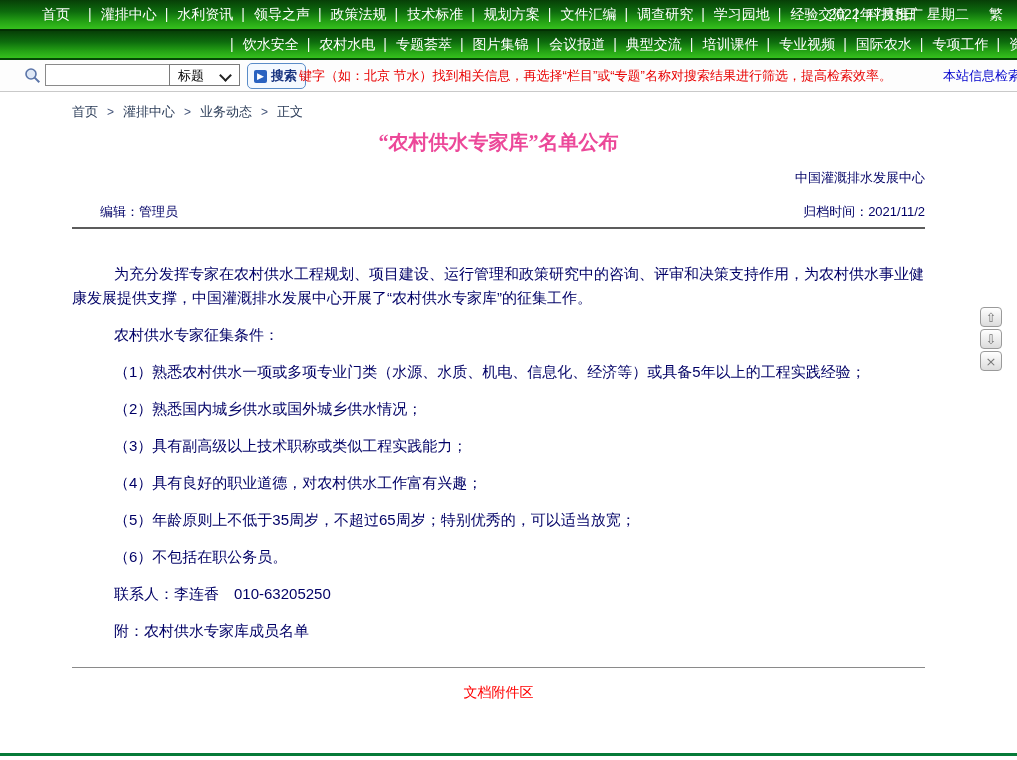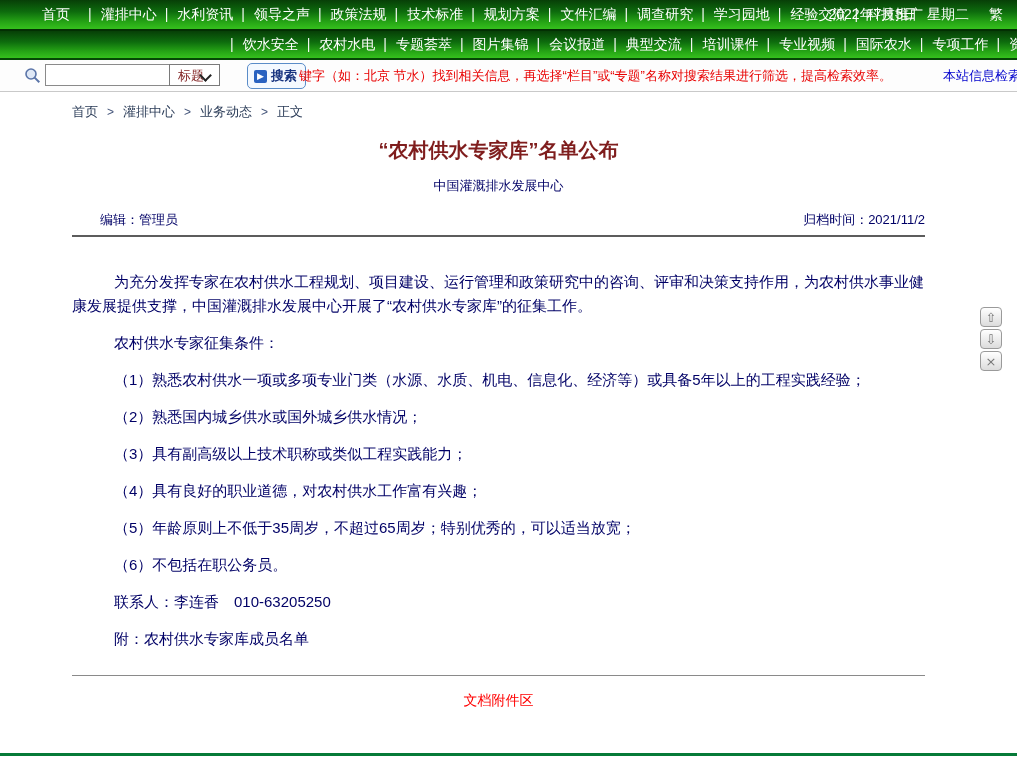--- a/index.html
+++ b/index.html
@@ -18,43 +18,43 @@
   .bar1-date{margin-right:6px;}
   .bar1-week{margin-right:16px;font-family:Liberation Mono, monospace;}
   .trad-link{color:#fff;text-decoration:none;cursor:pointer;}
 
   
   .searchrow{height:31px;background:#fdfdfd;border-bottom:1px solid #c9c9c9;position:relative;
              white-space:nowrap;overflow:hidden;}
   .mag-icon{position:absolute;left:24px;top:7px;width:17px;height:17px;}
   .search-input{position:absolute;left:45px;top:4px;width:116px;height:20px;border:1px solid #8a8a8a;
                 background:#fff;font-size:13px;padding:0 4px;outline:none;box-sizing:content-box;}
-  .search-select{position:absolute;left:169px;top:4px;width:51px;height:22px;border:1px solid #7a7a7a;
-                 background:#fff;font-size:13px;color:#7f1d1d;line-height:22px;padding-left:8px;
+  .search-select{position:absolute;left:169px;top:4px;width:71px;height:22px;border:1px solid #7a7a7a;
+                 background:#fff;font-size:13px;color:#000000;line-height:22px;padding-left:8px;
                  cursor:pointer;box-sizing:border-box;}
   .select-chevron{position:absolute;right:9px;top:6px;width:7px;height:7px;border-right:2px solid #222;
                   border-bottom:2px solid #222;transform:rotate(45deg);}
   .search-btn{position:absolute;left:247px;top:3px;height:24px;padding:0 8px 0 6px;border:1px solid #5a8cc8;
               border-radius:5px;background:#f4f9ff;display:flex;align-items:center;cursor:pointer;
               font-size:13px;color:#17337f;font-weight:bold;}
   .btn-go-icon{display:inline-block;width:13px;height:13px;background:#2a62c0;border-radius:2px;color:#fff;
                font-size:9px;line-height:13px;text-align:center;margin-right:4px;}
   .search-hint{position:absolute;left:299px;top:0;line-height:31px;color:#e80000;font-size:13px;}
   .site-search-link{position:absolute;left:943px;top:0;line-height:31px;color:#0000cc;font-size:13px;
                     text-decoration:none;cursor:pointer;}
 
   
   .breadcrumb{padding:11px 0 6px 72px;font-size:13px;color:#2b3c58;}
   .crumb{color:#2b3c58;text-decoration:none;cursor:pointer;}
   .crumb+.crumb::before{content:">";margin:0 9px;color:#44557a;font-size:12px;}
 
   
   .content{width:853px;margin-left:72px;color:#000066;}
-  .art-title{margin:10px 0 0;text-align:center;font-size:20px;font-weight:bold;color:#7f1d1d;}
-  .art-subtitle{margin-top:13px;text-align:center;font-size:13px;color:#000066;}
+  .art-title{margin:2px 0 0;text-align:center;font-size:20px;font-weight:bold;color:#ec4899;font-family:Liberation Serif, serif;}
+  .art-subtitle{margin-top:13px;text-align:right;font-size:13px;color:#000066;}
   .meta{margin-top:16px;height:18px;font-size:13px;color:#000066;position:relative;}
   .meta-editor{position:absolute;left:28px;}
   .meta-time{position:absolute;right:0;text-align:right;}
   .rule{border:none;border-top:2px solid #5c5c5c;margin:6px 0 0;}
   .body-text{padding-top:20px;font-size:15px;line-height:24px;}
   .body-text p{margin:13px 0;text-indent:2.8em;}
 
   
   .rule2{border:none;border-top:1px solid #8a8a8a;margin:24px 0 0;}
   .attach-title{margin-top:16px;text-align:center;color:#ff0000;font-size:14px;}

